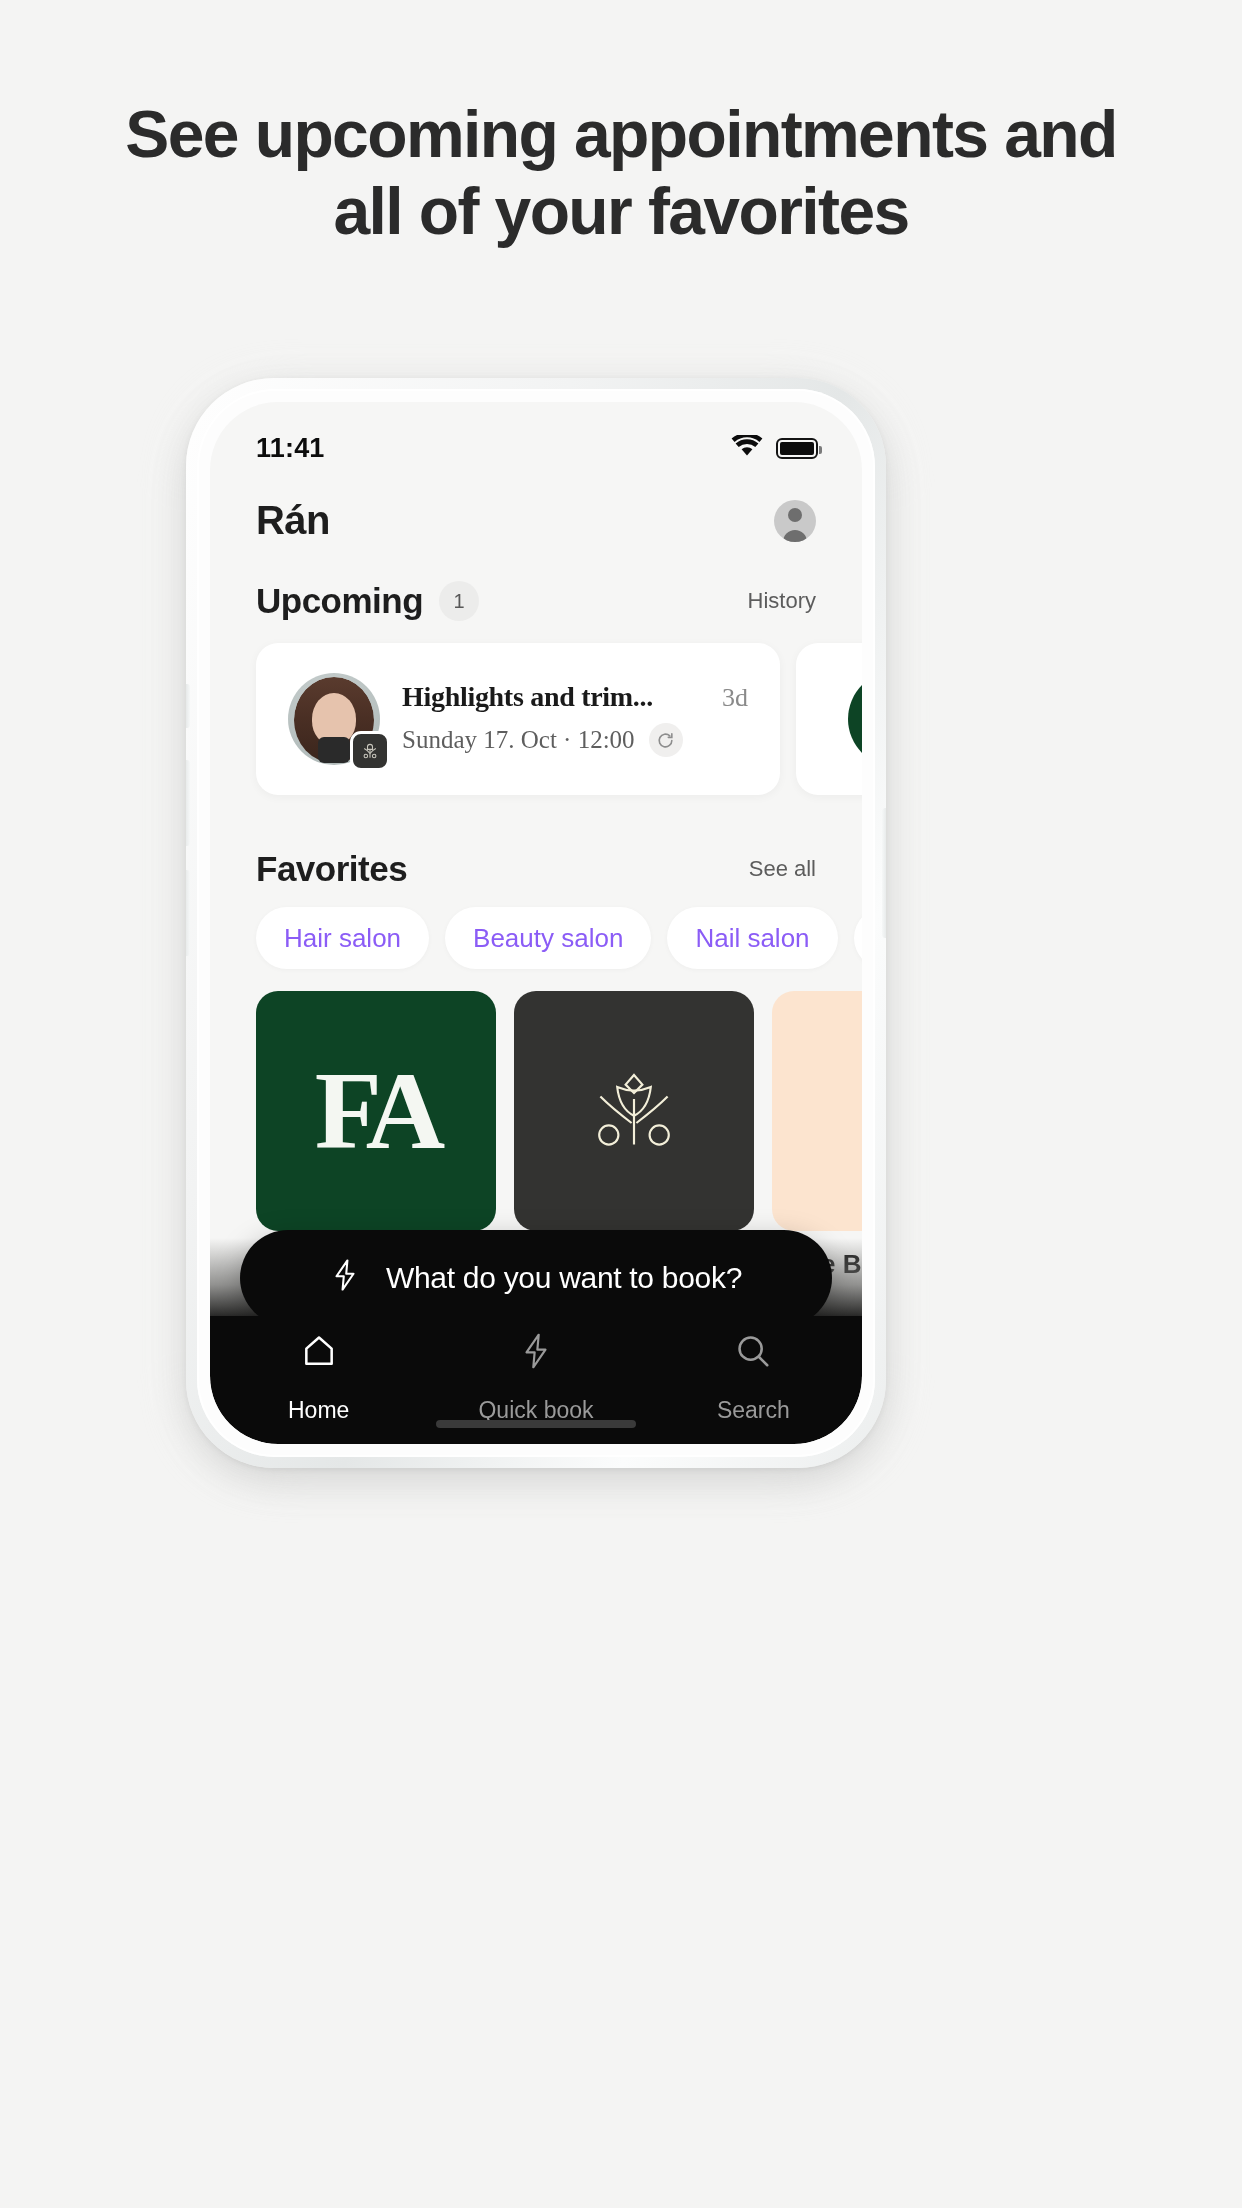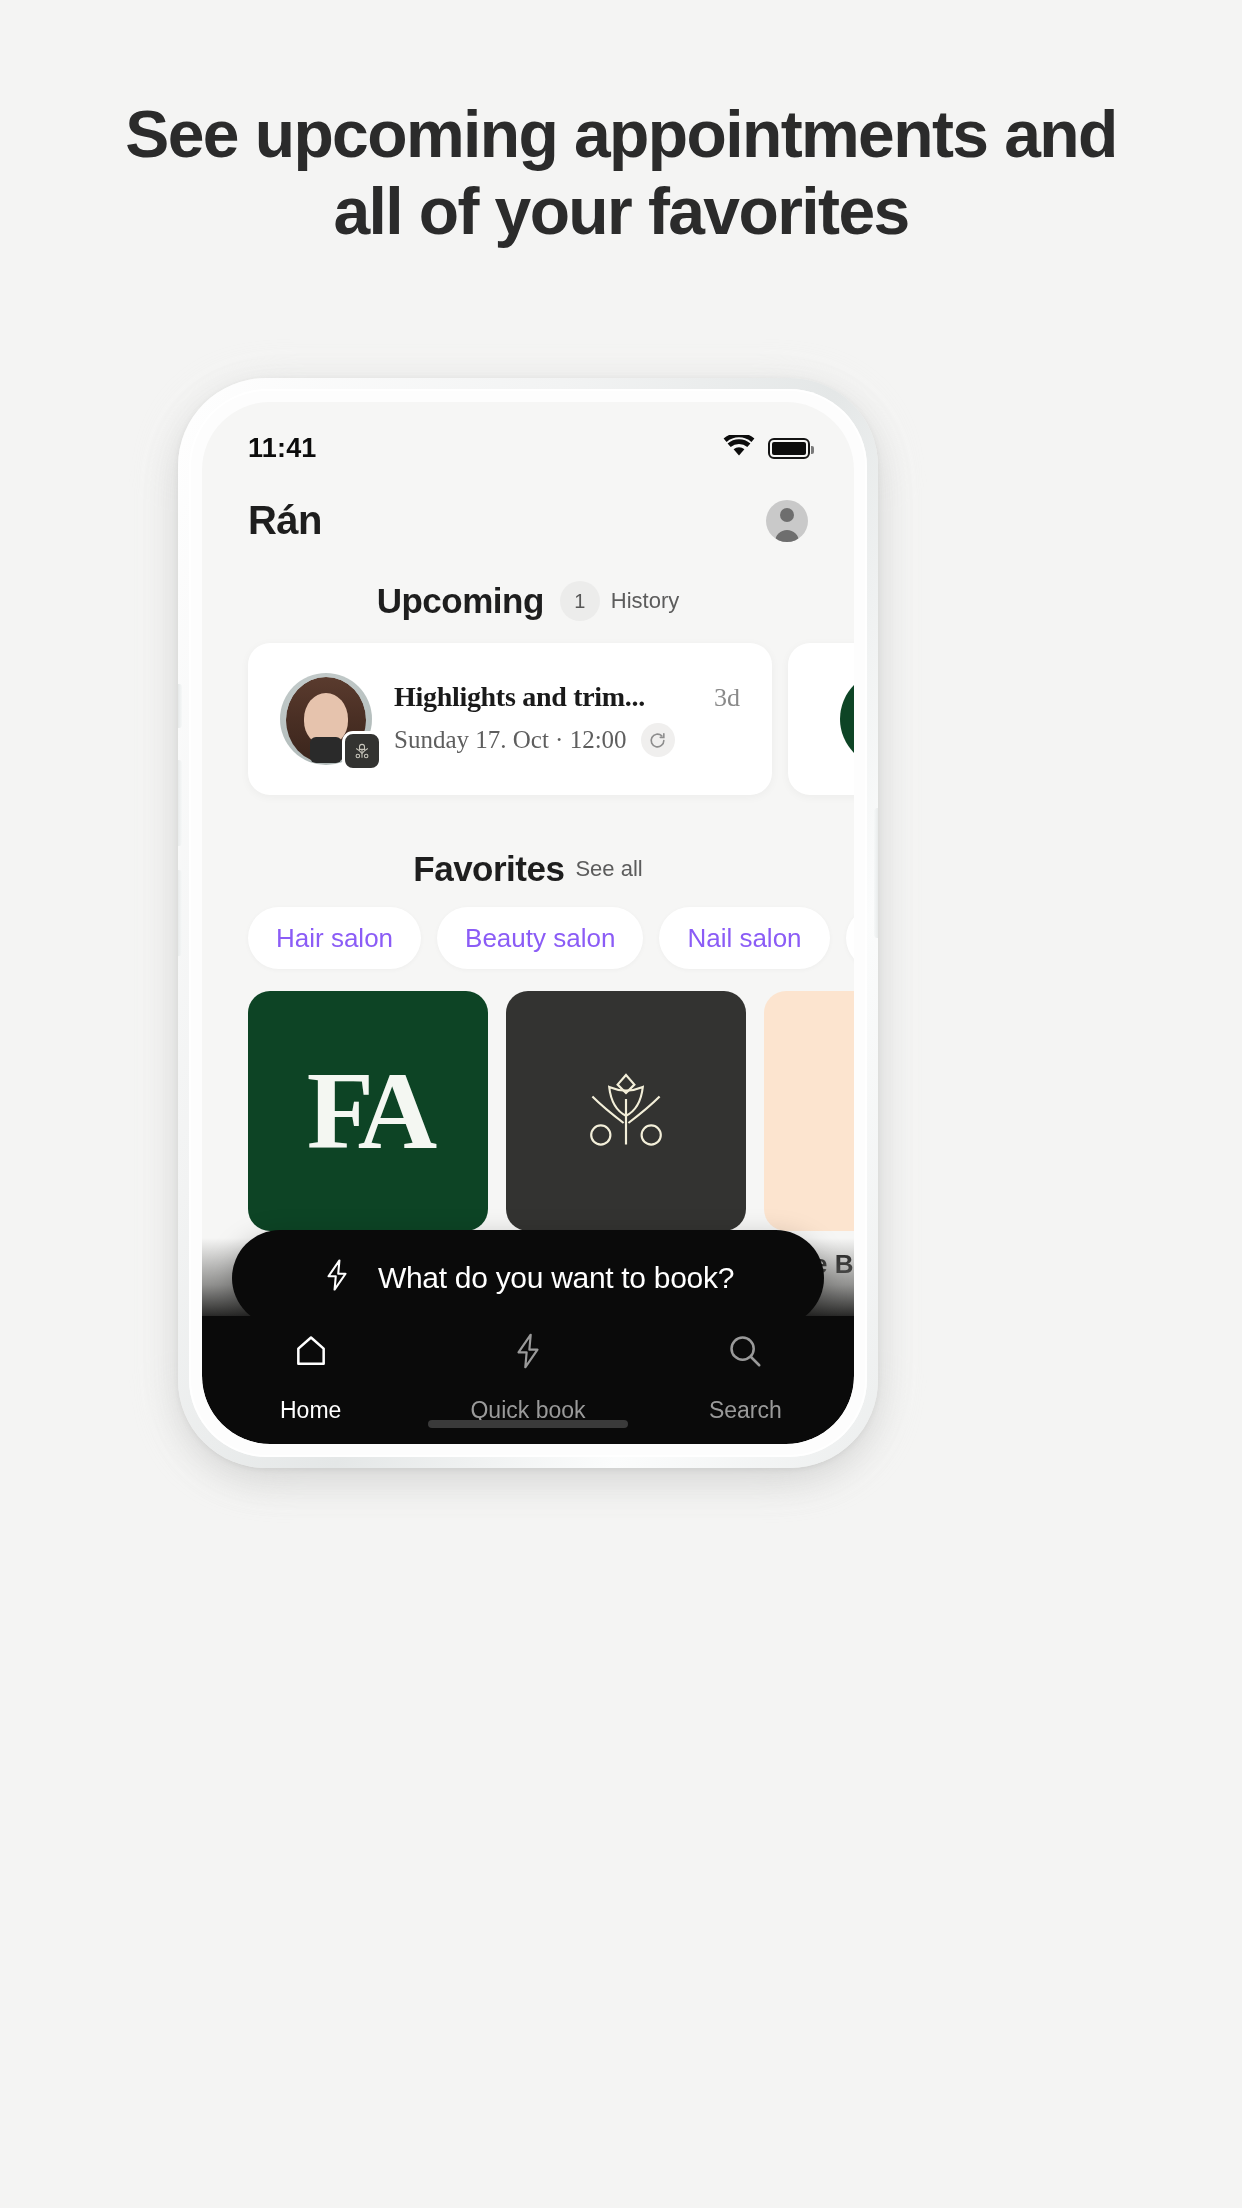--- a/index.html
+++ b/index.html
@@ -20,21 +20,21 @@
     line-height:1.17;
     font-weight:700;
     letter-spacing:-1.6px;
     color:#2b2b2b;
     padding:0 92px;
   }
 
   
   .phone-wrap {
     position:absolute;
-    left:178px;
+    left:186px;
     top:378px;
     width:700px;
     height:1090px;
   }
   .phone-shadow {
     position:absolute;
     left:8px; top:18px;
     width:684px; height:1070px;
     border-radius:86px;
     background:#e6e7e6;
@@ -126,21 +126,21 @@
     transform:translateX(-50%);
     width:14px; height:14px; border-radius:50%; background:#6e6e6e;
   }
   .avatar::after {
     content:""; position:absolute; left:50%; bottom:-6px;
     transform:translateX(-50%);
     width:24px; height:18px; border-radius:12px 12px 0 0; background:#6e6e6e;
   }
 
   .section-head {
-    display:flex; align-items:center; justify-content:center;
+    display:flex; align-items:center; justify-content:space-between;
     padding:0 46px;
     gap:11px;
   }
   .section-title-wrap { display:flex; align-items:center; gap:16px; }
   .section-title { font-size:35px; font-weight:700; color:#1e1e1e; letter-spacing:-.5px; }
   .count-badge {
     min-width:40px; height:40px; border-radius:50%;
     background:#ececeb; color:#575757;
     font-size:20px; display:flex; align-items:center; justify-content:center;
   }

